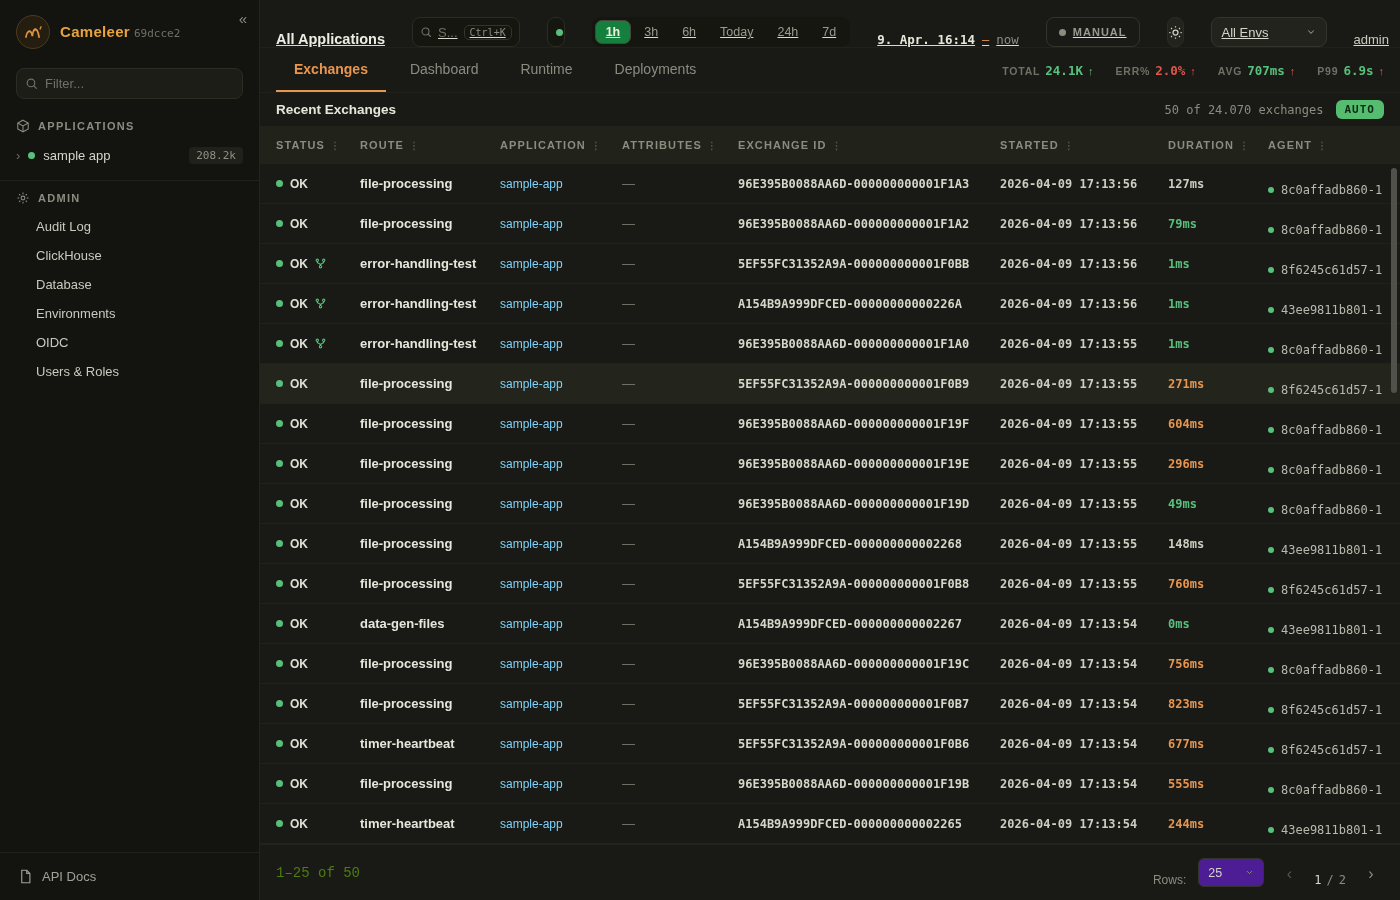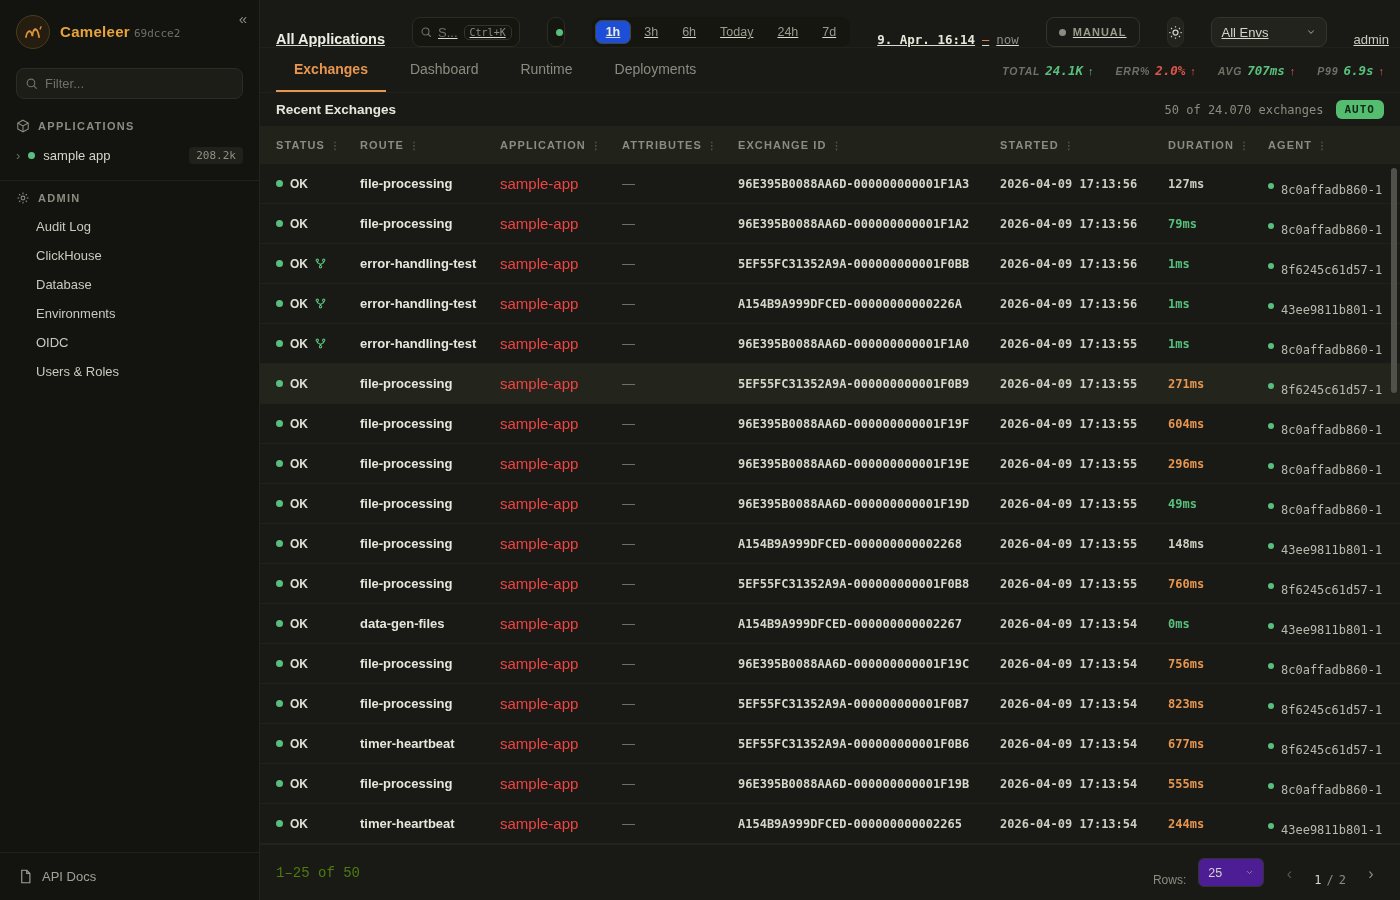--- a/index.html
+++ b/index.html
@@ -31,38 +31,38 @@
 
   
   .topbar { height:48px; display:flex; align-items:flex-end; gap:27px; padding:0 14px 0 16px; border-bottom:1px solid #20211a;text-decoration:underline; }
   .page-title { font-size:14.5px; font-weight:bold; color:#ecede2; white-space:nowrap; }
   .cmd-search { width:118px; height:30px; background:#15160f; border:1px solid #2b2c24; border-radius:8px; display:flex; align-items:center; gap:6px; padding:0 7px; cursor:pointer; }
   .cmd-placeholder { color:#6f7066; font-size:13px; overflow:hidden; white-space:nowrap; }
   .kbd { margin-left:auto; font-family:"DejaVu Sans Mono",monospace; font-size:10px; color:#8b8c80; border:1px solid #33342b; border-radius:5px; padding:1px 5px; white-space:nowrap; }
   .online-pill { width:36px; height:30px; background:#15160f; border:1px solid #2b2c24; border-radius:8px; display:flex; align-items:center; gap:6px; padding:0 8px; overflow:hidden; white-space:nowrap; color:#8b8c80; font-size:13px; }
   .range-group { background:#15160f; border-radius:9px; padding:3px; display:flex; gap:2px; }
   .range-btn { background:none; border:1px solid transparent; border-radius:7px; color:#9a9b8f; font-size:12.5px; padding:4px 10px; cursor:pointer; font-family:inherit; white-space:nowrap; }
-  .range-btn.active { background:#1d4ed8; border-color:#46473c; color:#eceddf; font-weight:bold; }
+  .range-btn.active { background:#15803d; border-color:#46473c; color:#eceddf; font-weight:bold; }
   .datetime { display:flex; align-items:baseline; gap:7px; white-space:nowrap; }
   .dt-from { font-family:"DejaVu Sans Mono",monospace; font-size:12.5px; font-weight:bold; color:#e6e7da; }
   .dt-sep { color:#e8964f; font-size:13px; }
   .dt-to { font-family:"DejaVu Sans Mono",monospace; font-size:12.5px; color:#8b8c80; }
   .manual-btn { margin-left:auto; height:30px; border:1px solid #33342b; background:none; border-radius:8px; display:flex; align-items:center; gap:7px; padding:0 12px; color:#9a9b8f; font-size:11px; font-weight:bold; letter-spacing:1px; cursor:pointer; font-family:inherit; white-space:nowrap; }
   .icon-btn { width:30px; height:30px; background:#22231c; border:1px solid #2b2c24; border-radius:8px; display:flex; align-items:center; justify-content:center; cursor:pointer; }
   .env-select { height:30px; min-width:116px; background:#22231c; border:1px solid #33342b; border-radius:8px; display:flex; align-items:center; gap:10px; padding:0 10px; font-size:13px; color:#d4d5ca; cursor:pointer; white-space:nowrap; }
   .env-select svg { margin-left:auto; }
   .user-label { font-size:13px; color:#c9cabe; white-space:nowrap; }
   .avatar { width:28px; height:28px; border-radius:50%; background:#6e2424; color:#f2c4c4; font-size:11px; font-weight:bold; display:flex; align-items:center; justify-content:center; cursor:pointer; }
 
   
   .tabsrow { height:45px; display:flex; align-items:stretch; padding:0 16px; border-bottom:1px solid #20211a; }
   .tabs { display:flex; gap:6px; }
   .tab { display:flex; align-items:center; padding:0 18px; font-size:14px; color:#8b8c80; cursor:pointer; border-bottom:2px solid transparent; }
   .tab.active { color:#e8964f; border-bottom-color:#e8964f; font-weight:bold; }
-  .stats { margin-left:auto; display:flex; align-items:center; gap:22px;font-style:italic; }
+  .stats { margin-left:auto; display:flex; align-items:center; gap:22px; }
   .stat { display:flex; align-items:baseline; gap:5px; white-space:nowrap; }
   .stat-label { font-size:10.5px; font-weight:bold; letter-spacing:.8px; color:#6f7066; }
   .stat-value { font-size:12.5px; font-weight:bold; }
   .stat-arrow { font-size:11px; }
   .green { color:#58c07c; }
   .red { color:#e0564a; }
   .amber { color:#e8964f; }
 
   
   .toolbar { height:33px; display:flex; align-items:center; padding:0 16px;gap:48px; }
@@ -76,27 +76,27 @@
   .thead { height:38px; background:#21221a; }
   .th { display:flex; align-items:center; gap:5px; font-size:11px; font-weight:bold; letter-spacing:1.1px; color:#8b8c80; cursor:pointer; }
   .sort-icon { color:#53544c; font-size:10px; }
   .tbody { flex:1; overflow:hidden; }
   .trow { height:40px; border-bottom:1px solid #21221b; cursor:pointer; }
   .trow.highlighted { background:#23241c; }
   .cell { white-space:nowrap; overflow:hidden; }
   .status-cell { display:flex; align-items:center; gap:7px; }
   .ok-text { font-size:12px; font-weight:bold; color:#dfe0d5; }
   .route-cell { font-size:13px; font-weight:bold; color:#e6e7dc; }
-  .app-cell { font-size:15px; color:#ef4444; }
+  .app-cell { font-size:12px; color:#7dd3fc; }
   .attr-cell { font-size:13px; color:#7a7b70; }
   .id-cell { font-size:12px; font-weight:bold; color:#d6d7ca; }
   .started-cell { font-size:12px; font-weight:bold; color:#cdcec1; }
   .dur-cell { font-size:12px; font-weight:bold; }
   .dur-cell.plain { color:#cdcec1; }
-  .agent-cell { display:flex; gap:7px; font-size:12px; color:#b9baae;margin-top:13px; }
+  .agent-cell { display:flex; align-items:center; gap:7px; font-size:12px; color:#b9baae;margin-top:13px; }
   .agent-text { font-size:12px; }
 
   .dot { width:7px; height:7px; border-radius:50%; display:inline-block; flex:0 0 auto; }
   .dot.green { background:#58c07c; }
   .dot.gray { background:#8b8c80; }
   .dot.small { width:6px; height:6px; }
 
   .scroll-thumb { position:absolute; right:3px; top:168px; width:6px; height:225px; border-radius:3px; background:#50514a; }
 
   

